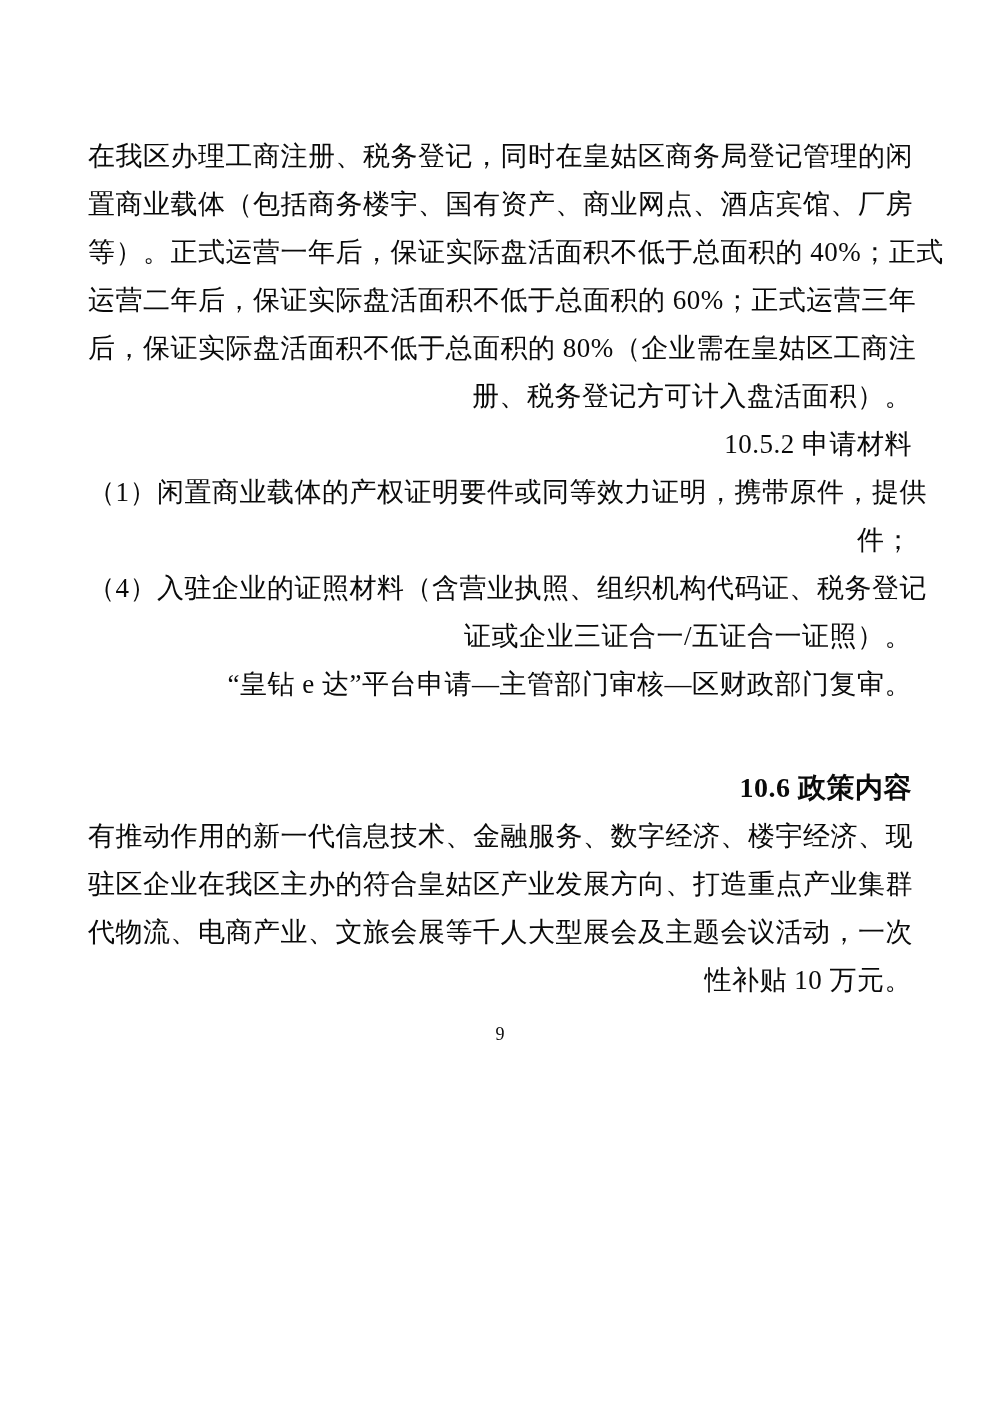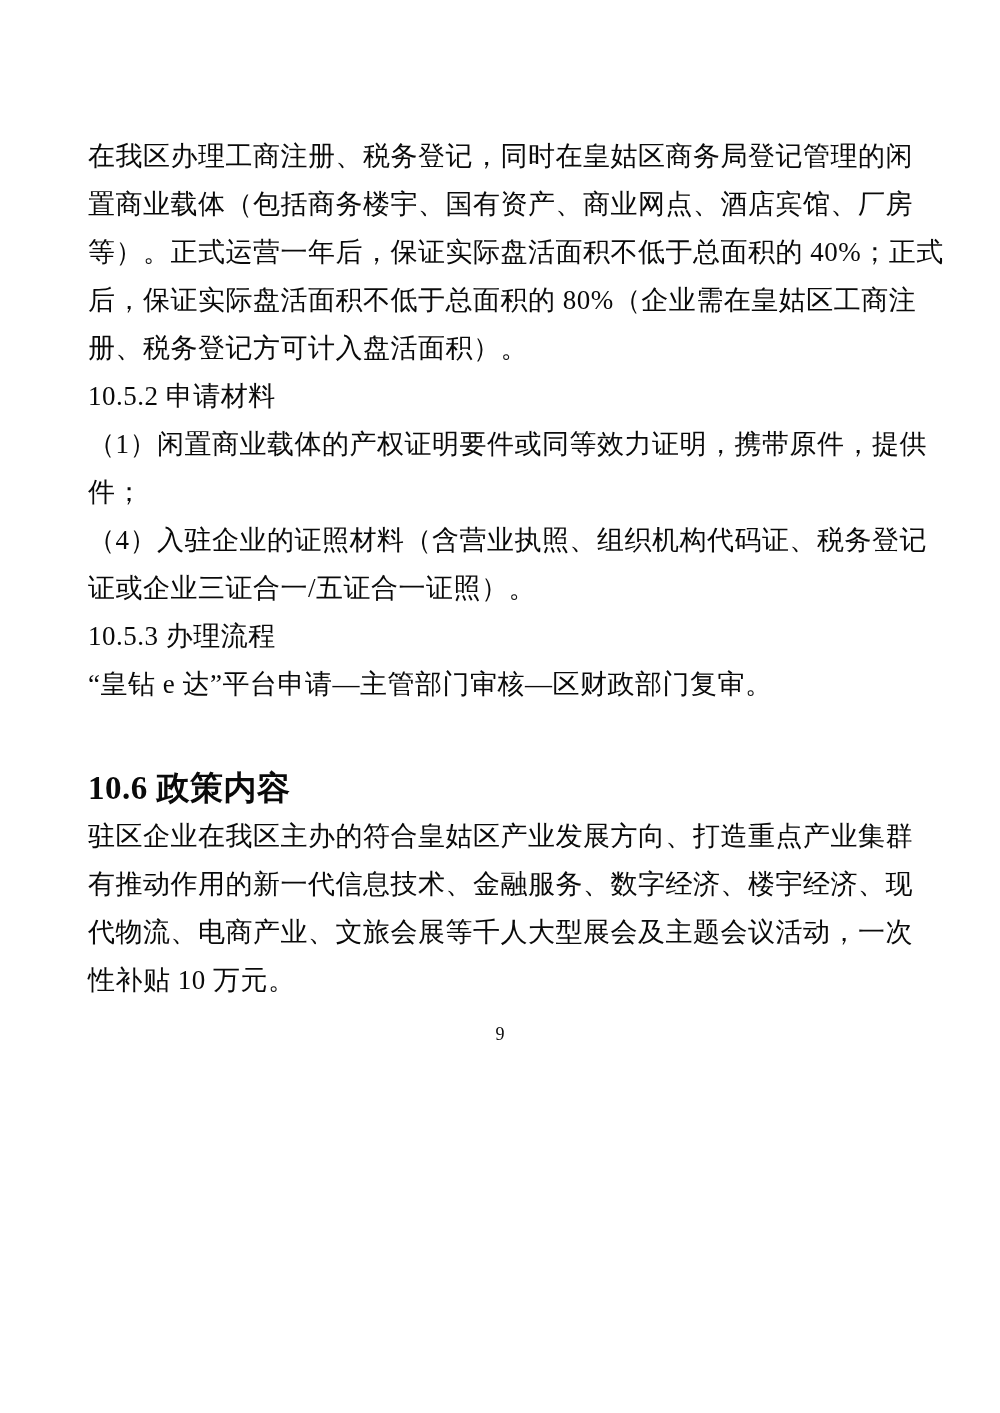--- a/index.html
+++ b/index.html
@@ -26,55 +26,55 @@
     white-space: nowrap;
     letter-spacing: 0.5px;
   }
   
   .fill {
     text-align: justify;
     text-align-last: justify;
   }
   
   .end {
-    text-align: left;
+    text-align: right;
   }
   .heading {
     font-weight: bold;
-    font-size: 33px;
+    font-size: 28px;
   }
   .spacer {
     height: 56px;
   }
   .page-number {
     margin-top: 18px;
     text-align: center;
     font-size: 18px;
     line-height: 24px;
     color: #0a0a0a;
   }
 </style>
 </head>
 <body>
 
 <div class="page">
   <div>
     <div class="line fill">在我区办理工商注册、税务登记，同时在皇姑区商务局登记管理的闲</div>
     <div class="line fill">置商业载体（包括商务楼宇、国有资产、商业网点、酒店宾馆、厂房</div>
     <div class="line fill">等）。正式运营一年后，保证实际盘活面积不低于总面积的 40%；正式</div>
+    <div class="line fill">运营二年后，保证实际盘活面积不低于总面积的 60%；正式运营三年</div>
     <div class="line fill">后，保证实际盘活面积不低于总面积的 80%（企业需在皇姑区工商注</div>
     <div class="line end">册、税务登记方可计入盘活面积）。</div>
     <div class="line end">10.5.2 申请材料</div>
     <div class="line fill">（1）闲置商业载体的产权证明要件或同等效力证明，携带原件，提供</div>
     <div class="line end">件；</div>
     <div class="line fill">（4）入驻企业的证照材料（含营业执照、组织机构代码证、税务登记</div>
     <div class="line end">证或企业三证合一/五证合一证照）。</div>
-    <div class="line end">10.5.3 办理流程</div>
     <div class="line end">“皇钻 e 达”平台申请—主管部门审核—区财政部门复审。</div>
     <div class="spacer"></div>
     <div class="line end heading">10.6 政策内容</div>
+    <div class="line fill">有推动作用的新一代信息技术、金融服务、数字经济、楼宇经济、现</div>
     <div class="line fill">驻区企业在我区主办的符合皇姑区产业发展方向、打造重点产业集群</div>
-    <div class="line fill">有推动作用的新一代信息技术、金融服务、数字经济、楼宇经济、现</div>
     <div class="line fill">代物流、电商产业、文旅会展等千人大型展会及主题会议活动，一次</div>
     <div class="line end">性补贴 10 万元。</div>
   </div>
   <div class="page-number">9</div>
 </div>
 
 </body></html>

